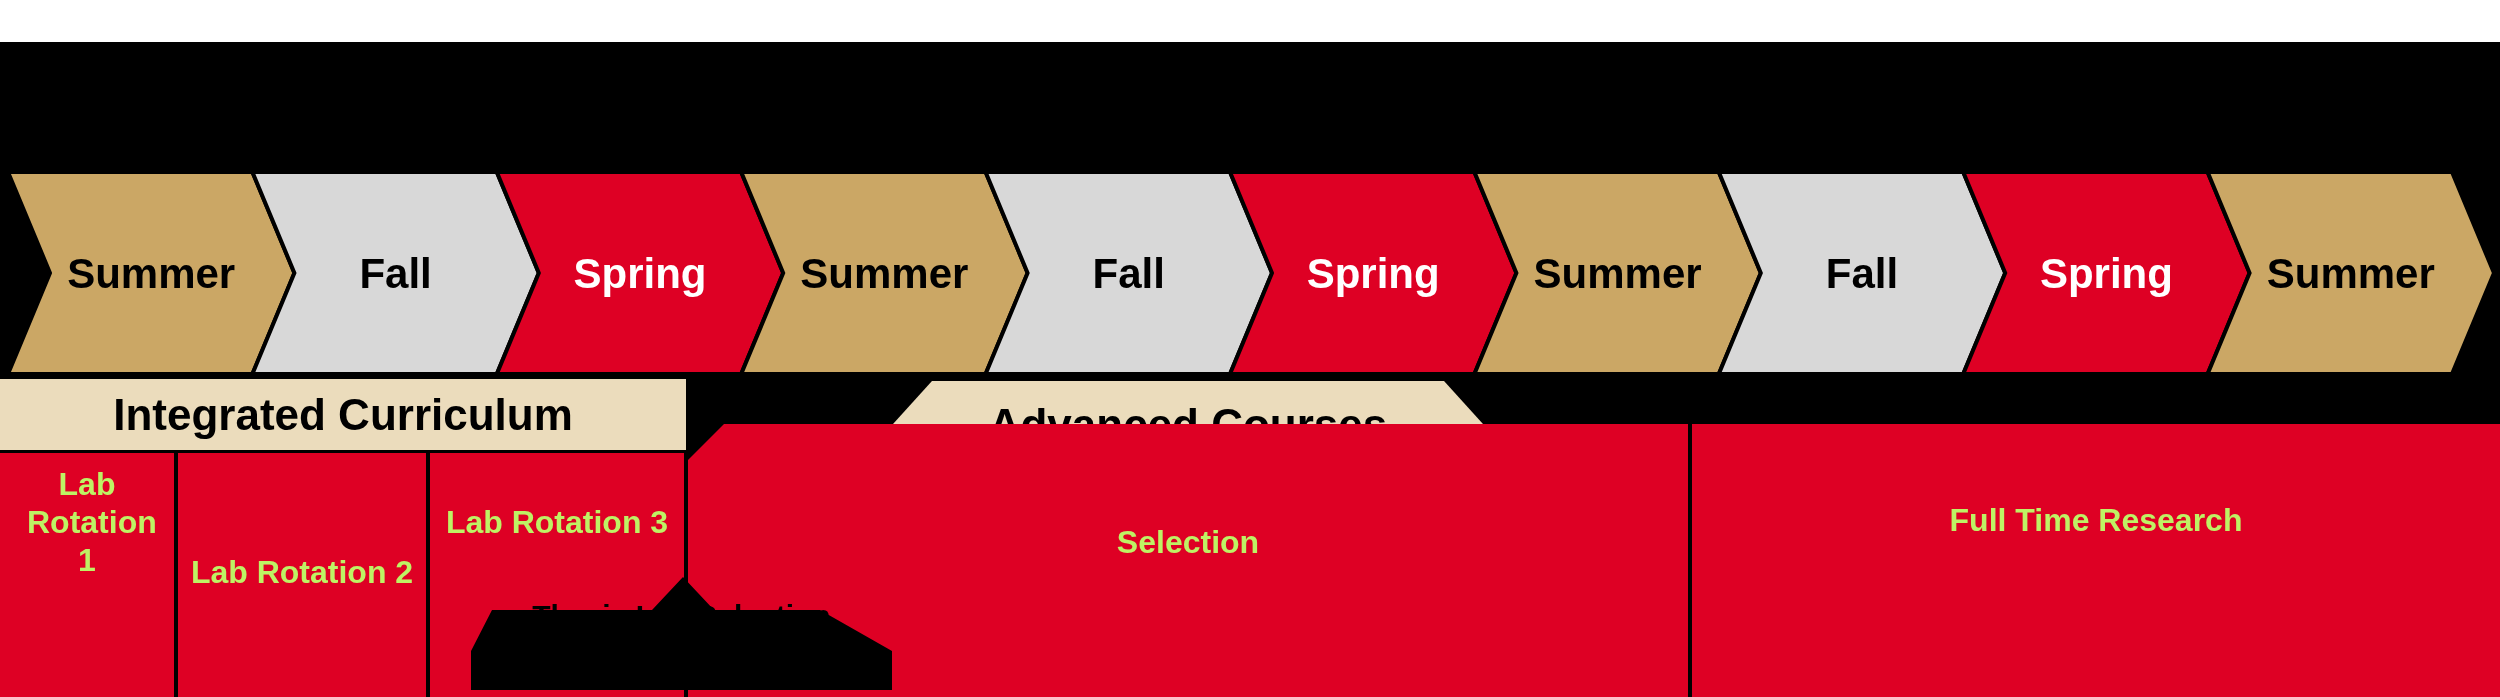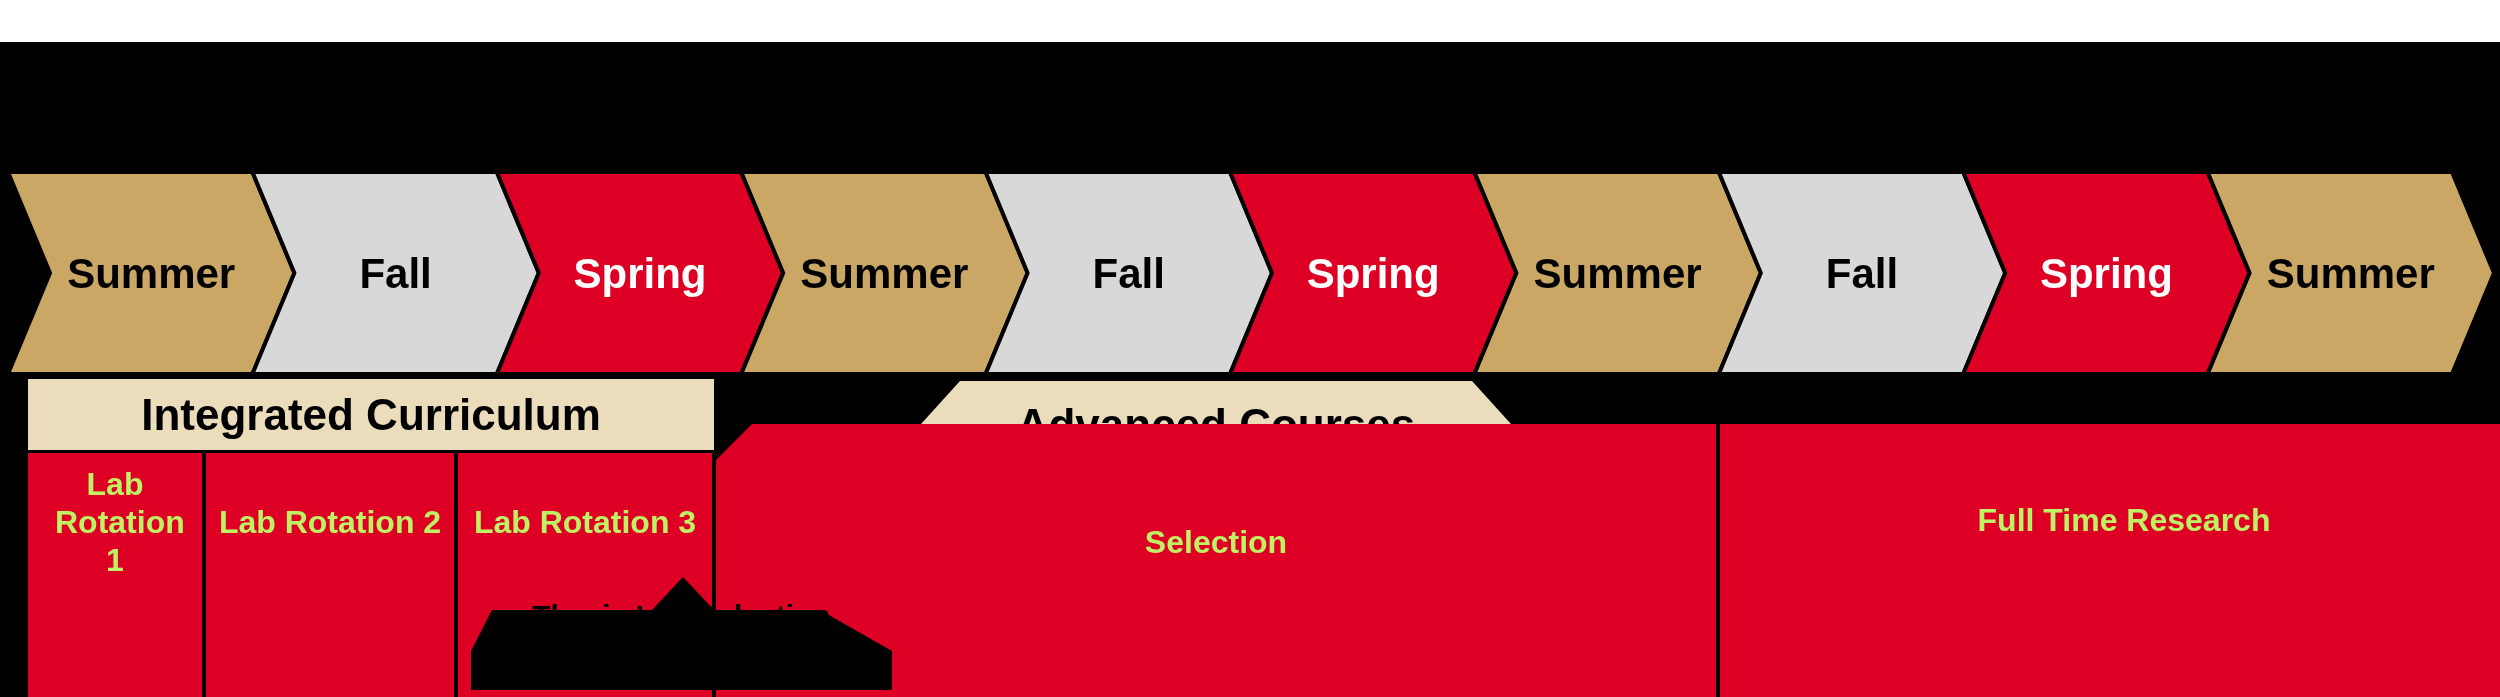--- a/index.html
+++ b/index.html
@@ -3,21 +3,21 @@
 <meta charset="utf-8">
 <style>
   html,body{margin:0;padding:0;background:#ffffff;}
   .stage{
     position:relative;width:2500px;height:697px;overflow:hidden;
     font-family:"Liberation Sans","DejaVu Sans",sans-serif;
     font-weight:bold;background:#ffffff;padding-left:7px;
   }
   .abs{position:absolute;}
   .black-band{background:#000000;}
-  .flexc{display:flex;align-items:center;justify-content:center;text-align:center;margin-left:28px;}
+  .flexc{display:flex;align-items:center;justify-content:center;text-align:center;}
   .cream-bar{background:#EBDCBC;color:#000;font-size:44px;}
   .hexagon{background:#EBDCBC;color:#000;font-size:44px;
     clip-path:polygon(39px 0px,551px 0px,590px 43px,551px 87px,39px 87px,0px 43px);}
   .red-block{background:#DE0024;color:#bef264;}
   .lab-col{font-size:32px;line-height:38px;}
   .research-block{clip-path:polygon(36px 0px,100% 0px,100% 100%,0px 100%,0px 36px);font-size:32px;}
   .ftr-block{font-size:32px;line-height:34px;}
   .callout{background:#000;
     clip-path:polygon(0px 113px,0px 74px,21px 33px,181px 33px,212px 0px,243px 33px,349px 33px,421px 74px,421px 113px);}
   .callout-text{color:#000000;font-size:30px;text-align:center;white-space:nowrap;}
@@ -57,21 +57,21 @@
     <span>Integrated Curriculum</span>
   </div>
 
   <div class="abs hexagon flexc" style="left:893px;top:381px;width:590px;height:87px;">
     <span>Advanced Courses</span>
   </div>
 
   <div class="abs red-block lab-col flexc" style="left:0;top:453px;width:174px;height:244px;padding-bottom:0;">
     <span style="display:block;width:120px;padding-bottom:106px;">Lab Rotation 1</span>
   </div>
-  <div class="abs red-block lab-col flexc" style="left:178px;top:453px;width:248px;height:244px;">
+  <div class="abs red-block lab-col flexc" style="left:178px;top:453px;width:248px;height:244px;align-items:flex-end;">
     <span style="padding-bottom:106px;">Lab Rotation 2</span>
   </div>
   <div class="abs red-block lab-col flexc" style="left:430px;top:453px;width:254px;height:244px;">
     <span style="padding-bottom:106px;">Lab Rotation 3</span>
   </div>
 
   <div class="abs red-block research-block flexc" style="left:688px;top:424px;width:1000px;height:273px;">
     <span style="padding-bottom:36px;">Selection</span>
   </div>
 

